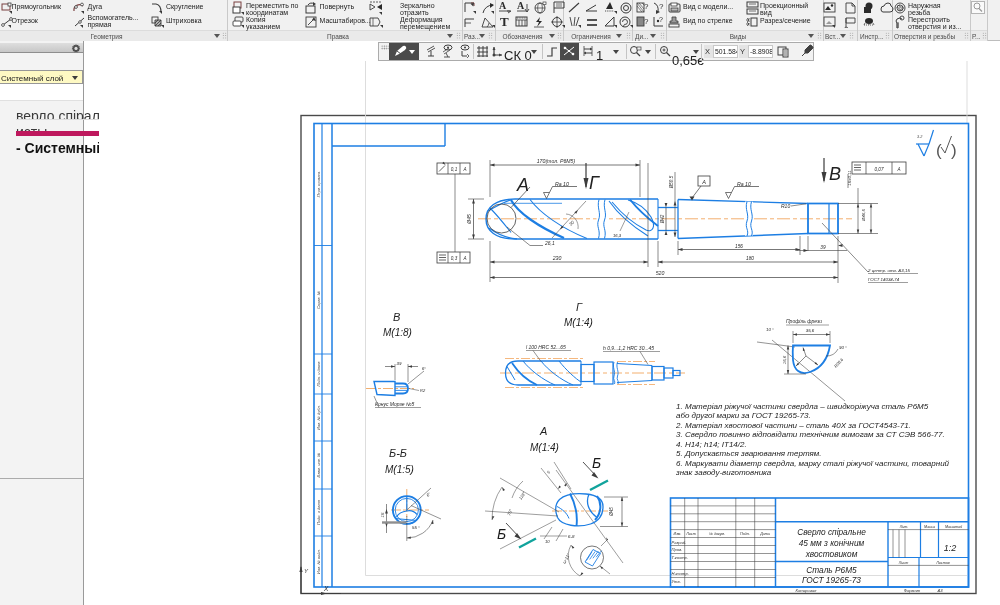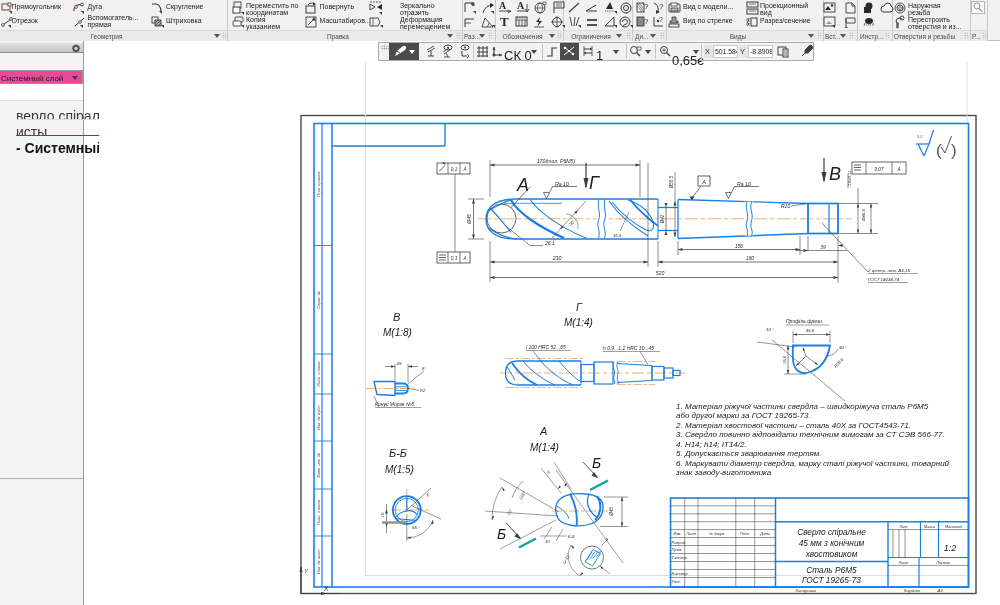--- a/index.html
+++ b/index.html
@@ -7,21 +7,21 @@
 #toolbar{position:absolute;left:0;top:0;width:1000px;height:41px;background:#f1f1f1;border-bottom:1px solid #bdbdbd}
 .sep{position:absolute;top:0;width:1px;height:41px;background:#c9c9c9}
 .lbar{position:absolute;top:30px;height:11px;background:#eaeaea;border-top:1px solid #dcdcdc}
 .lbl{position:absolute;font-size:6.5px;color:#4a4a4a;top:32.5px;white-space:nowrap}
 .itx{position:absolute;font-size:7px;line-height:7px;color:#1c1c1c;white-space:nowrap}
 .tri{position:absolute;width:0;height:0;border-left:3.5px solid transparent;border-right:3.5px solid transparent;border-top:4px solid #3c3c3c}
 .grip{position:absolute;width:5px;height:7px;background-image:radial-gradient(#909090 0.7px,transparent 0.8px);background-size:2.5px 2.4px;top:32px}
 .icon{position:absolute}
 #panel{position:absolute;left:0;top:41px;width:84px;height:564px;background:#f3f3f3;border-right:1px solid #9a9a9a}
 #phead{position:absolute;left:0;top:2px;width:83px;height:10px;background:linear-gradient(#dedede,#c7c7c7);border-bottom:1px solid #8e8e8e}
-#combo{position:absolute;left:0;top:29px;width:83px;height:14px;background:#ec4899;border:1px solid #979797;border-left:none}
+#combo{position:absolute;left:0;top:29px;width:83px;height:14px;background:#fef9c3;border:1px solid #979797;border-left:none}
 #prow0{position:absolute;left:0;top:43px;width:83px;height:17px;background:#fff;border-bottom:1px solid #e0e0e0}
 .prow{position:absolute;left:16px;width:83px;font-size:14px;color:#3a3a3a;white-space:nowrap;overflow:hidden}
 #pdiv{position:absolute;left:0;top:437px;width:83px;height:1px;background:#ababab}
 #canvas{position:absolute;left:84px;top:41px;width:916px;height:564px;background:#fff}
 #fbar{position:absolute;left:294px;top:1px;width:436px;height:19px;background:#f2f2f2;border:1px solid #ababab}
 .fsep{position:absolute;top:1px;width:1px;height:15px;background:#c4c4c4}
 .fdark{position:absolute;top:0px;height:17px;background:#4b4b4b}
 .ftx{position:absolute;font-size:13px;color:#222;white-space:nowrap}
 .fchip{position:absolute;top:2px;height:13px;background:#e4e4e4;font-size:7.5px;color:#333;padding:2px 1px}
 .ffield{position:absolute;top:2px;height:13px;background:#fff;border:1px solid #c8c8c8;font-size:7.5px;color:#222;padding:2px 1px;white-space:nowrap;overflow:hidden}
@@ -828,17 +828,17 @@
           <path d="M5 1 L5.8 2.2 L7.2 1.7 L7.5 3.2 L9 3.5 L8.3 4.8 L9.3 6 L8 6.7 L8.2 8.2 L6.7 8.2 L6.2 9.6 L5 8.8 L3.8 9.6 L3.3 8.2 L1.8 8.2 L2 6.7 L0.7 6 L1.7 4.8 L1 3.5 L2.5 3.2 L2.8 1.7 L4.2 2.2 Z" fill="#4f4f4f"></path>
           <circle cx="5" cy="5.4" r="1.6" fill="#dcdcdc"></circle>
         </svg>
       </div>
 <div id="combo">
         <span style="position:absolute;left:1px;top:3px;font-size:8px;color:#222">Системный слой</span>
         <div class="tri" style="left:72px;top:5px"></div>
       </div>
 <div id="prow0"></div>
 <div class="prow" style="top:64px;border-bottom:1px solid #ddd;height:15px;padding-top:3px">верло спіральне 45 мм</div>
-<div class="prow" style="top:80px;border-bottom:1px solid #be185d;height:15px;padding-top:3px">исты</div>
+<div class="prow" style="top:80px;border-bottom:5px solid #be185d;height:15px;padding-top:3px">исты</div>
 <div class="prow" style="top:96px;height:16px;padding-top:3px;font-weight:bold;color:#111">- Системный вид (1:1)</div>
 <div id="pdiv"></div>
 </div>
 </div>
 
 </body></html>

